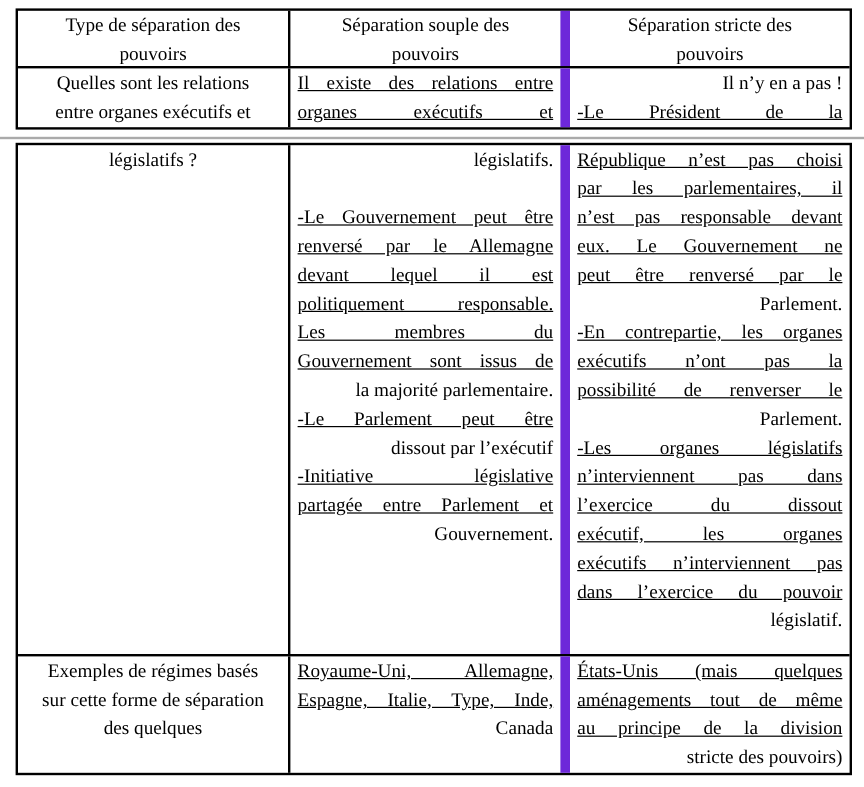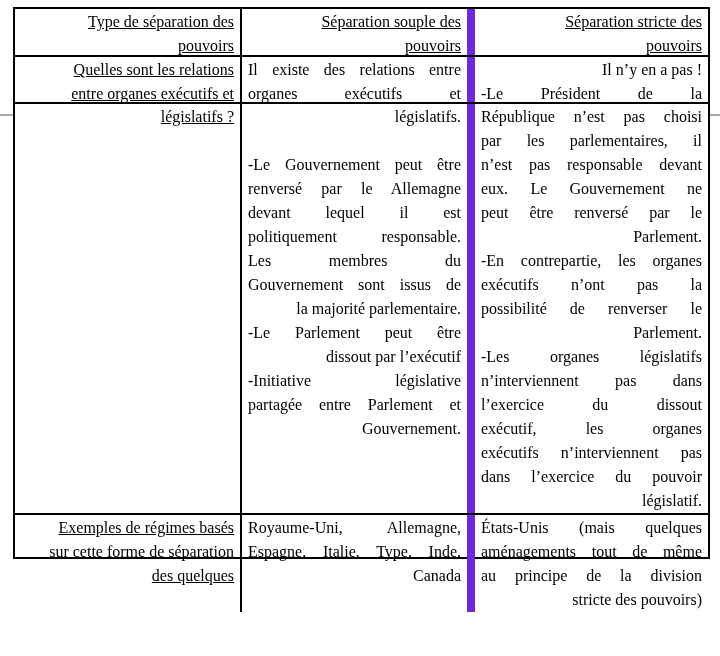--- a/index.html
+++ b/index.html
@@ -22,43 +22,44 @@
     position:absolute;
     left:13px;
     width:697px;
     border:2px solid #000000;
     box-sizing:border-box;
     display:flex;
     flex-direction:column;
     background:#ffffff;
   }
   .seg1 { top:7px;   height:101px; }
-  .seg2 { top:102px; height:457px; }
+  .seg2 { top:119px; height:527px; }
   .row { display:flex; box-sizing:border-box; }
   .row.has-divider { border-bottom:2px solid #000000; }
   .seg1 .row.r-header { height:48px; }
   .seg1 .row.r-body   { flex:1; }
   .seg2 .row.r-cont   { height:433px; }
   .seg2 .row.r-body   { flex:1; }
   .cell {
     box-sizing:border-box;
     padding:1px 6px 0 6px;
     overflow:hidden;
   }
   .c1 { width:227px; border-right:2px solid #000000; }
   .c2 { width:233px; border-right:8px solid #6d28d9; }
   .c3 { flex:1;border-radius:14px; }
   .line { min-height:24px; line-height:24px; }
-  .a-c { text-align:right;text-decoration:underline; }
+  .a-c { text-align:center; }
   .a-l { text-align:right; }
   .a-j {
     text-align:justify;
     text-align-last:justify;
     -moz-text-align-last:justify;
     text-justify:inter-word;
+    text-decoration:underline;
   }
 </style>
 </head>
 <body>
 
 <div class="doc">
 
   <div class="pagebreak"></div>
 
   <div class="seg seg1">

